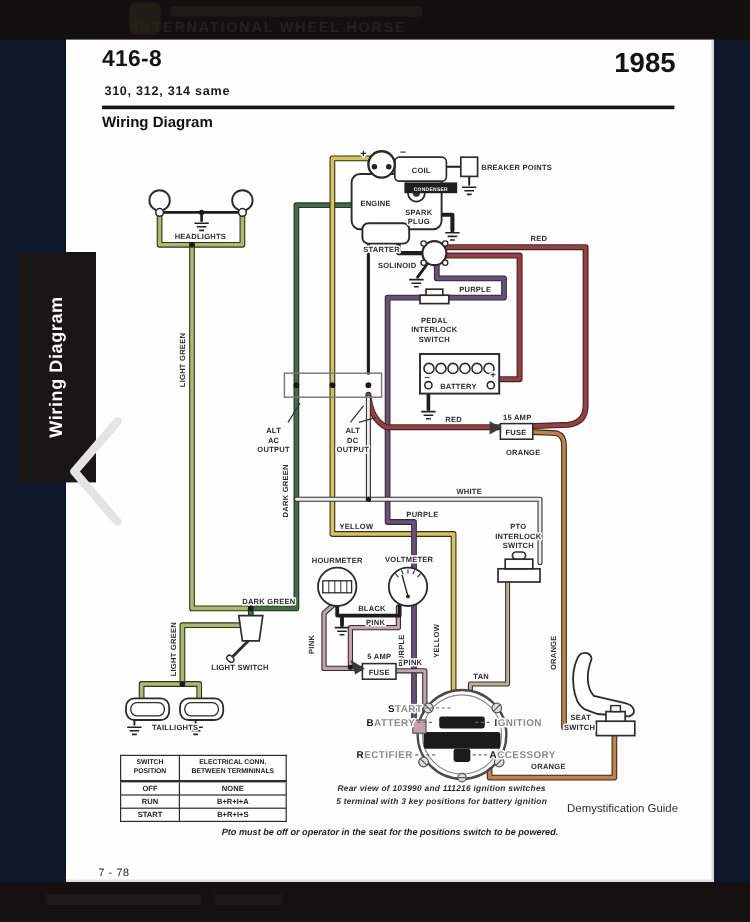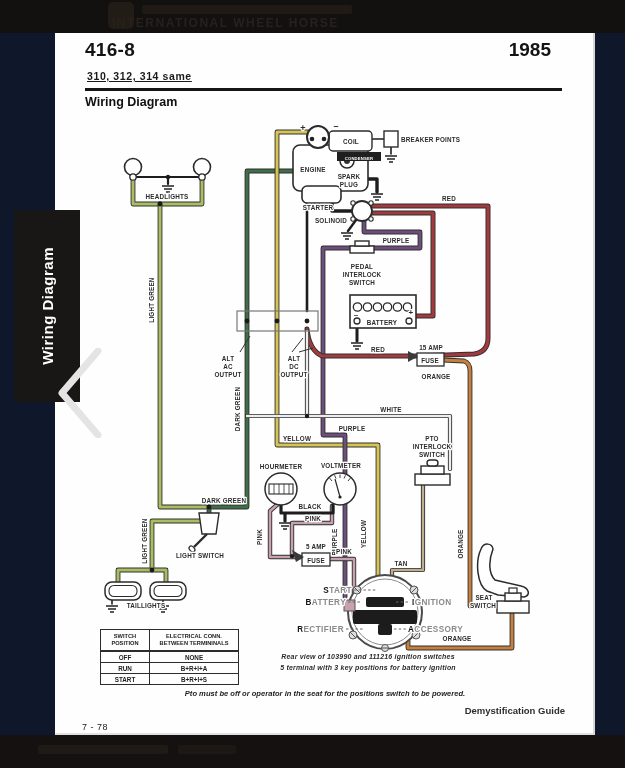--- a/index.html
+++ b/index.html
@@ -12,37 +12,37 @@
   .mast-text{position:absolute;left:112px;top:16px;font-size:12px;font-weight:700;letter-spacing:1.5px;
              color:#28211b;white-space:nowrap;}
   
   .bottomstrip{position:absolute;left:0;top:735px;width:625px;height:33px;background:#141110;}
   .bot-mark1{position:absolute;left:38px;top:10px;width:130px;height:9px;background:#1f1a16;border-radius:2px;}
   .bot-mark2{position:absolute;left:178px;top:10px;width:58px;height:9px;background:#1d1814;border-radius:2px;}
   
   .page{position:absolute;left:55px;top:33px;width:540px;height:702px;background:#fefefe;
         box-shadow:inset -2px 0 0 #d8d8d8, inset 0 -2px 0 #e2e2e2;}
   .hdr-model{position:absolute;left:30px;top:6px;font-size:19px;font-weight:800;color:#141414;letter-spacing:.3px;}
-  .hdr-year{position:absolute;right:44px;top:6px;font-size:19px;font-weight:800;color:#141414;}
-  .hdr-sub{position:absolute;left:32px;top:37px;font-size:10.5px;font-weight:700;color:#1a1a1a;letter-spacing:.6px;text-decoration:underline;}
+  .hdr-year{position:absolute;right:32px;top:6px;font-size:23px;font-weight:800;color:#141414;}
+  .hdr-sub{position:absolute;left:32px;top:37px;font-size:10.5px;font-weight:700;color:#1a1a1a;letter-spacing:.6px;}
   .hdr-rule{position:absolute;left:30px;right:33px;top:55px;height:3px;background:#151515;}
   .hdr-title{position:absolute;left:30px;top:62px;font-size:12.5px;font-weight:800;color:#111;}
   .diagram-svg{position:absolute;left:0;top:0;width:540px;height:702px;}
   
   .sw-table{position:absolute;left:45px;top:596px;border-collapse:collapse;color:#222;}
   .sw-table th,.sw-table td{border:1px solid #2c2c2c;text-align:center;padding:1px 3px;font-weight:600;}
   .sw-table th{font-size:5.7px;line-height:1.25;height:18px;}
   .sw-table td{font-size:6.3px;height:8px;}
   .sw-table th:first-child,.sw-table td:first-child{width:42px;}
   .sw-table th:last-child,.sw-table td:last-child{width:82px;}
   .sw-table thead th{border-bottom:2px solid #2c2c2c;}
   .pto-note{position:absolute;left:0;right:0;top:656px;text-align:center;font-size:7.6px;
             font-weight:700;font-style:italic;color:#1d1d1d;}
   .pg-footer-left{position:absolute;left:27px;top:673px;font-size:9px;color:#222;letter-spacing:.5px;margin-top:16px;}
-  .pg-footer-right{position:absolute;right:30px;top:672px;font-size:9.5px;font-weight:700;color:#2e2e2e;margin-left:16px;}
+  .pg-footer-right{position:absolute;right:30px;top:636px;font-size:9.5px;font-weight:400;color:#2e2e2e;margin-left:16px;}
   
   .side-tab{position:absolute;left:14px;top:210px;width:66px;height:192px;background:#191715;
             display:flex;align-items:center;justify-content:center;}
   .side-tab span{writing-mode:vertical-rl;transform:rotate(180deg);color:#fff;font-size:15px;
                  font-weight:800;letter-spacing:.5px;white-space:nowrap;}
   .chevron{position:absolute;left:56px;top:348px;}
   #labels text{paint-order:stroke;stroke:#ffffff;stroke-width:2.4px;stroke-linejoin:round;letter-spacing:.2px;}
   #ign-labels text{paint-order:stroke;stroke:#ffffff;stroke-width:2.6px;stroke-linejoin:round;letter-spacing:.4px;}
   .wire{fill:none;stroke-linejoin:round;stroke-linecap:round;}
   .outl{fill:none;stroke-linejoin:round;stroke-linecap:round;}

